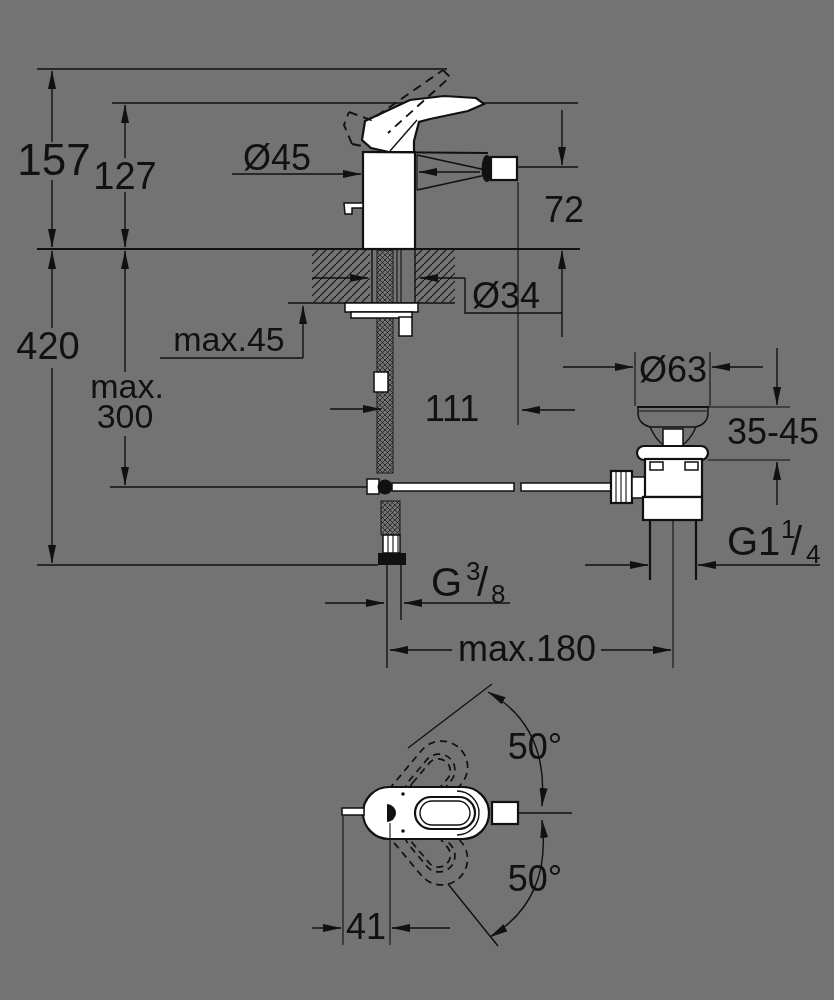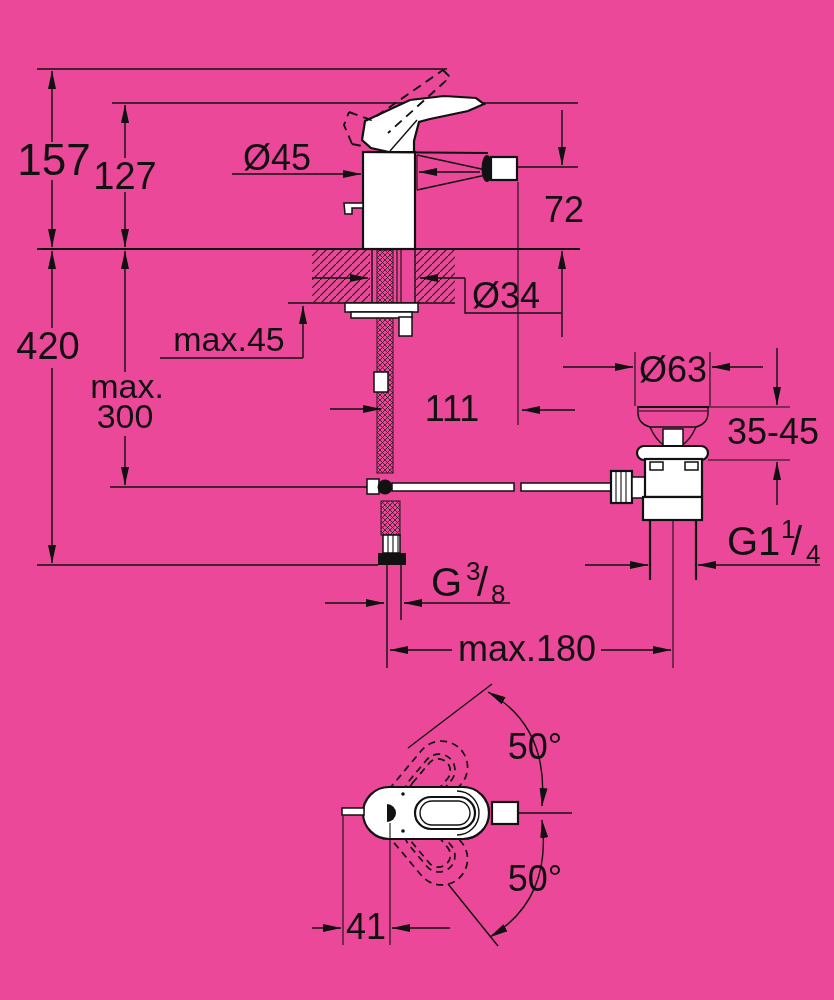--- a/index.html
+++ b/index.html
@@ -1,16 +1,16 @@
 <!DOCTYPE html>
 <html><head>
 <meta charset="utf-8">
 <style>
   html,body{margin:0;padding:0;background:#fff}
-  .page{position:relative;width:834px;height:1000px;background:#ec4899;overflow:hidden}
+  .page{position:relative;width:834px;height:1000px;background:#737373;overflow:hidden}
   svg{display:block}
   svg text{font-family:"Liberation Sans","DejaVu Sans",sans-serif;fill:#111}
   .t44{font-size:44px}
   .t38{font-size:38px}
   .t36{font-size:36px}
   .t34{font-size:34px}
   .t40{font-size:40px}
   .t26{font-size:26px}
   .dim{stroke:#111;stroke-width:1.4;fill:none}
   .thin{stroke:#111;stroke-width:1.1;fill:none}

